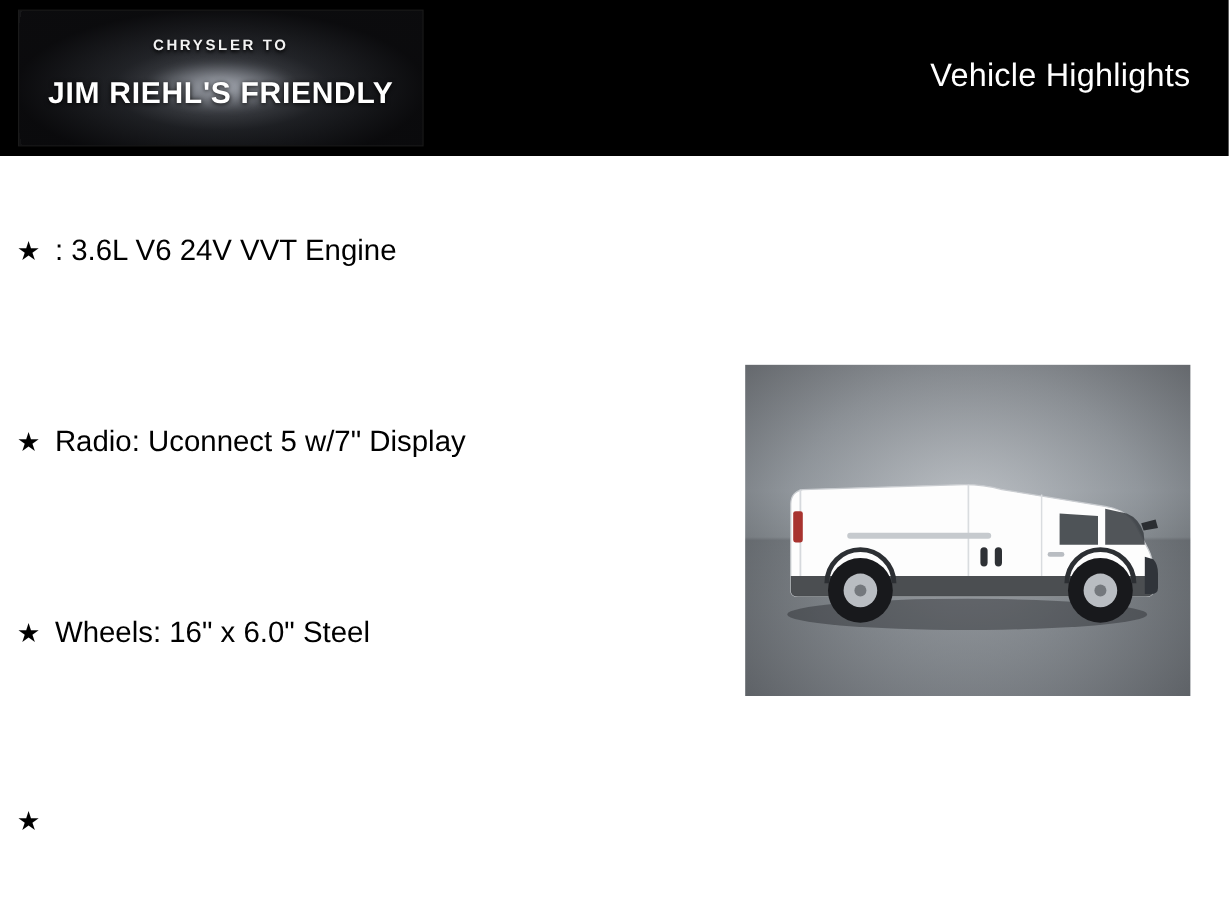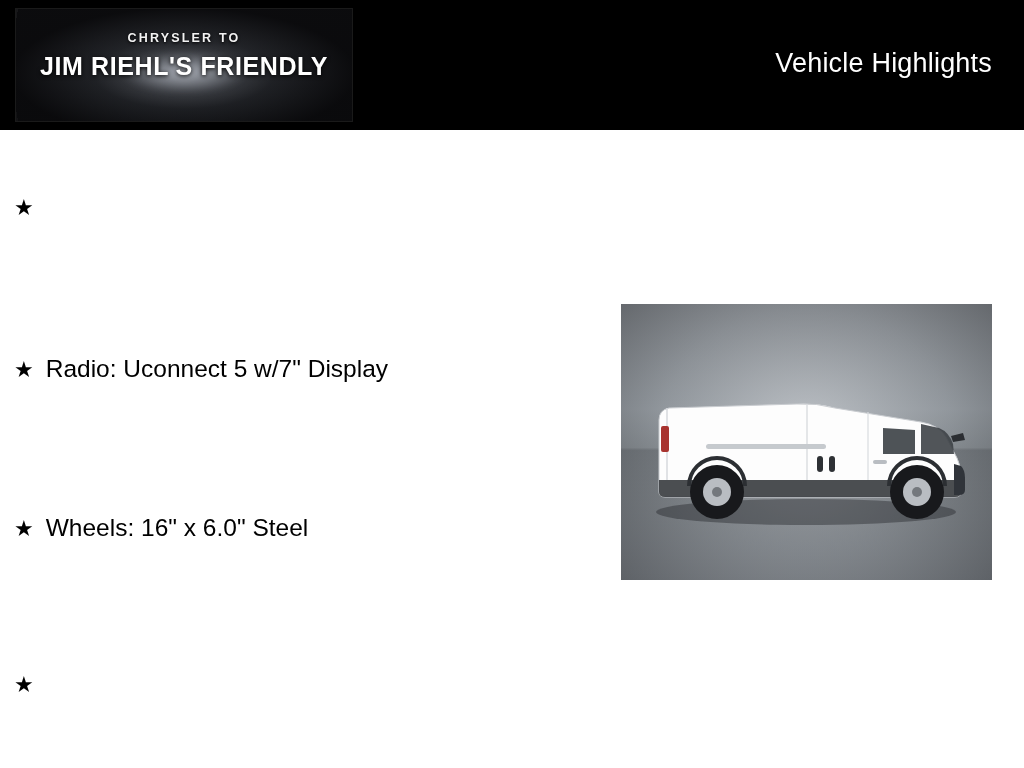--- a/index.html
+++ b/index.html
@@ -74,21 +74,21 @@
   }
   .logo-welcome {
     margin-top: 22px;
     font-size: 12.5px;
     letter-spacing: 2.2px;
     font-weight: bold;
     color: #f2f2f2;
     text-shadow: 0 1px 3px #000;
   }
   .logo-name {
-    margin-top: 7px;
+    margin-top: 19px;
     font-size: 25px;
     font-weight: bold;
     letter-spacing: 0.6px;
     color: #ffffff;
     text-shadow: 0 1px 4px #000;
   }
   .logo-brands {
     margin-top: 7px;
     font-size: 12px;
     letter-spacing: 2.0px;
@@ -174,20 +174,21 @@
       </div>
     </div>
 
     <div class="header-title">Vehicle Highlights</div>
   </div>
 
   <div class="highlights">
 
     <div class="hl-item hl-0">
       <span class="hl-bullet">★</span>
+      <span class="hl-text">: 3.6L V6 24V VVT Engine</span>
     </div>
 
     <div class="hl-item hl-1">
       <span class="hl-bullet">★</span>
       <span class="hl-text">Radio: Uconnect 5 w/7" Display</span>
     </div>
 
     <div class="hl-item hl-2">
       <span class="hl-bullet">★</span>
       <span class="hl-text">Wheels: 16" x 6.0" Steel</span>

